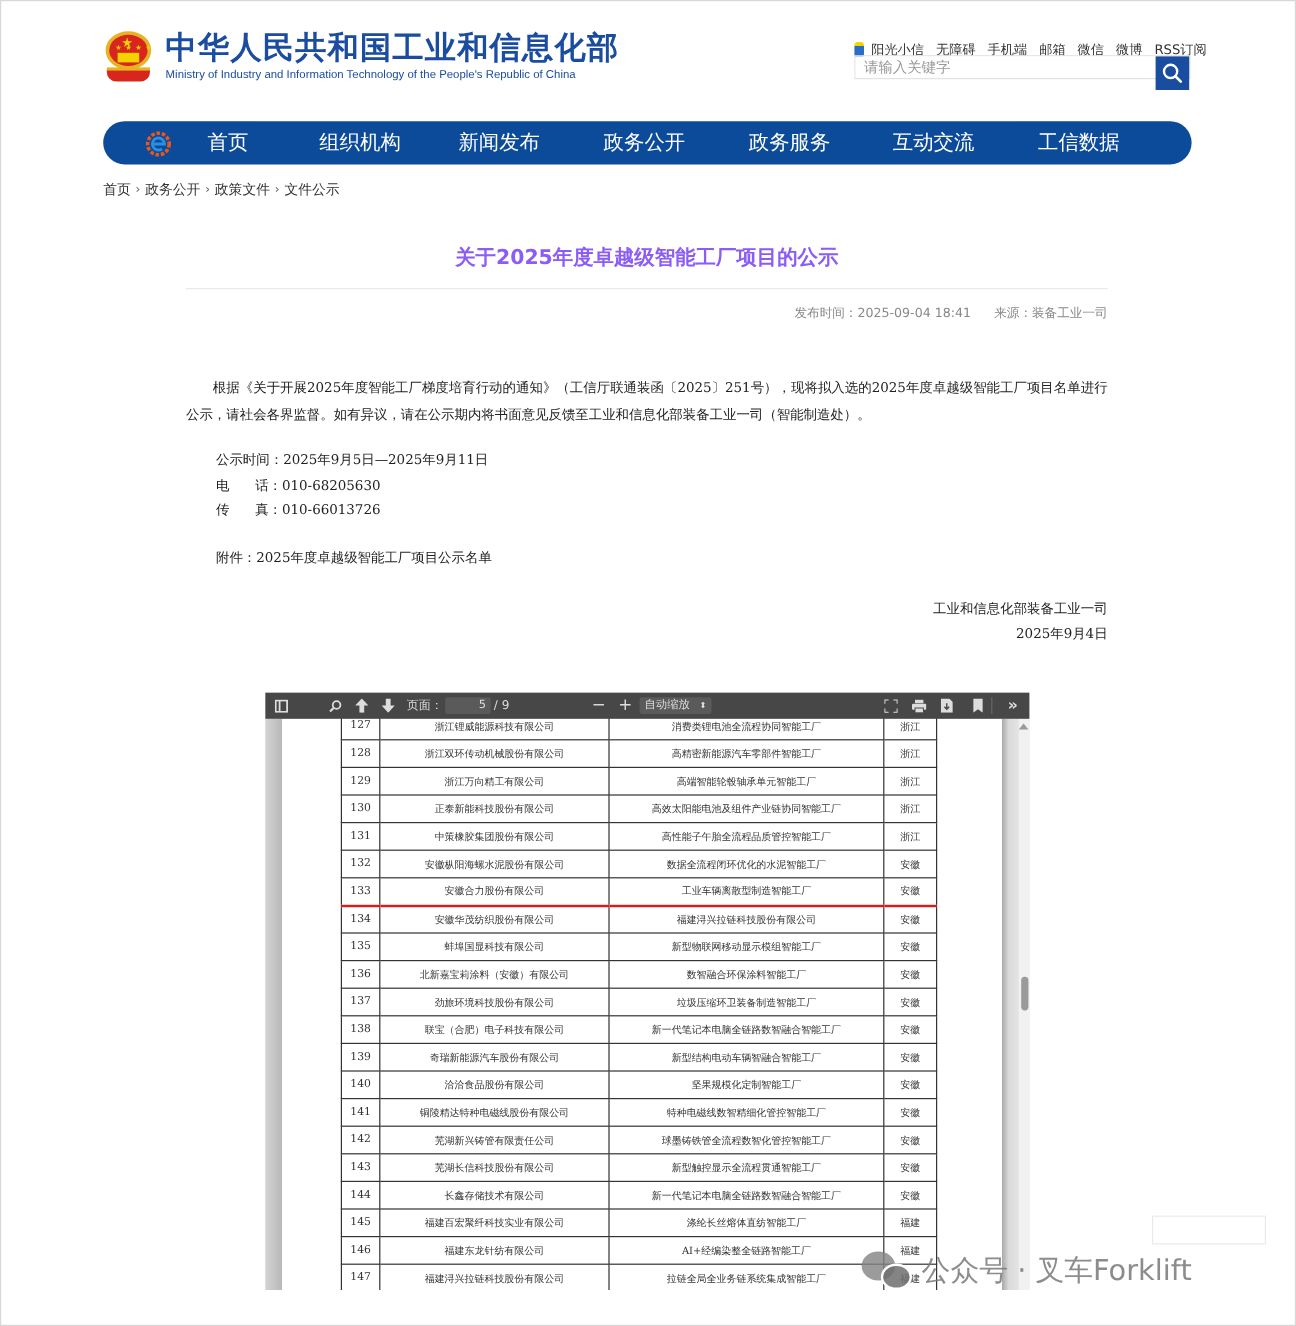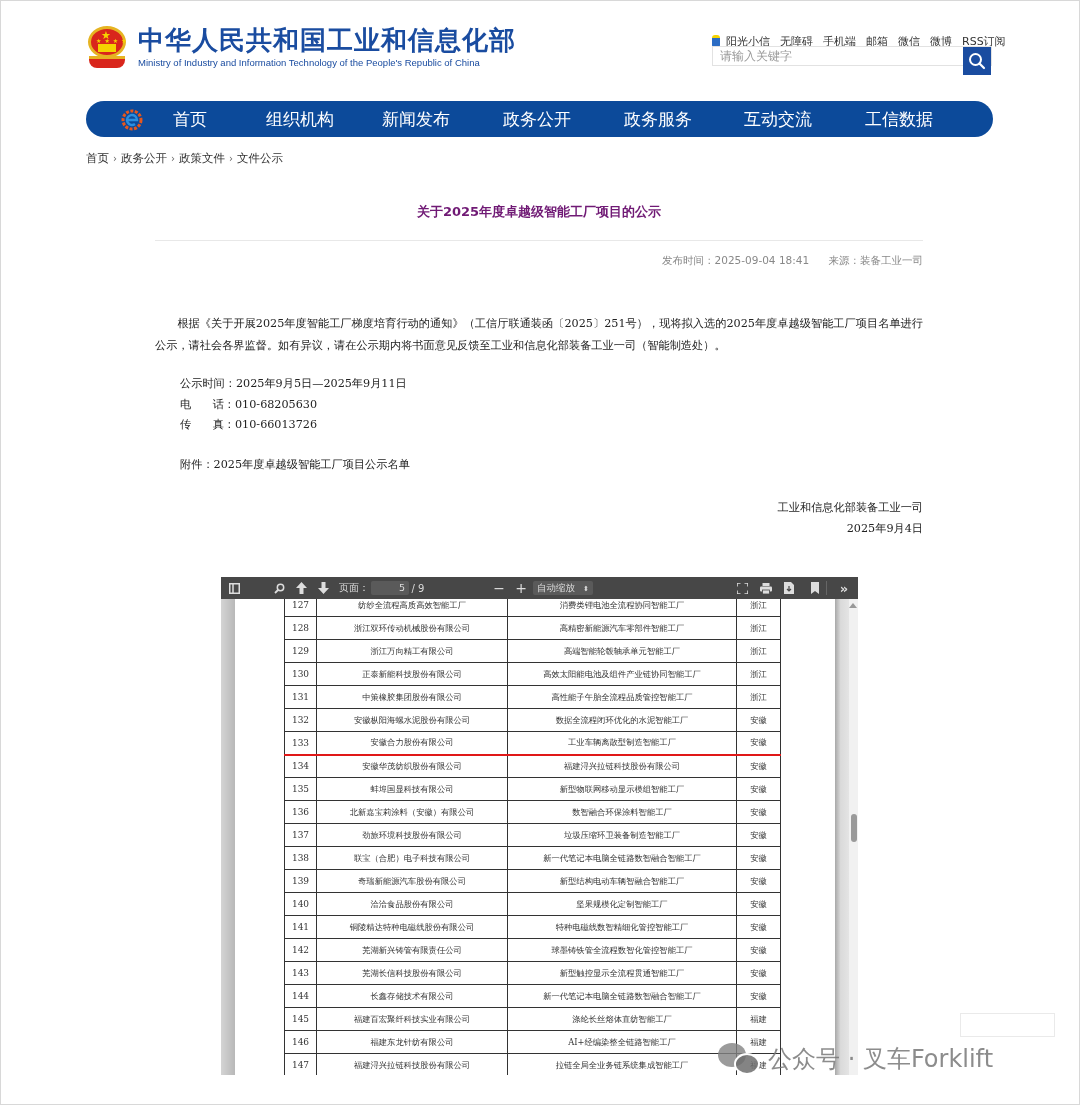--- a/index.html
+++ b/index.html
@@ -31,21 +31,21 @@
 
   
   .nav { position: absolute; left: 86px; top: 101px; width: 907px; height: 36px; background: #0c4a9a; border-radius: 18px; display: flex; align-items: center; }
   .nav .navlogo { position: absolute; left: 35px; top: 8px; width: 22px; height: 22px; }
   .nav .item { position: absolute; top: 0; height: 36px; line-height: 36px; color: #fff; font-size: 17px; white-space: nowrap; }
 
   .crumb { position: absolute; left: 86px; top: 151px; font-size: 11.5px; color: #333; display: flex; align-items: center; }
   .crumb .sep { color: #666; margin: 0 4px; font-size: 10px; }
 
   
-  .title { position: absolute; left: 155px; width: 768px; top: 203px; text-align: center; font-size: 13px; font-weight: bold; color: #701a75; }
+  .title { position: absolute; left: 155px; width: 768px; top: 203px; text-align: center; font-size: 17px; font-weight: bold; color: #8b5cf6; }
   .hr { position: absolute; left: 155px; width: 768px; top: 240px; height: 1px; background: #e8e8e8; }
   .meta { position: absolute; left: 155px; width: 768px; top: 254px; text-align: right; font-size: 10.5px; color: #888; }
   .meta span + span { margin-left: 16px; }
 
   .body { position: absolute; left: 155px; width: 768px; font-family: "DejaVu Serif", "Liberation Serif", serif; font-size: 11.2px; color: #222; }
   .para { top: 313px; line-height: 22px; text-indent: 2em; text-align: justify; }
   .lines { top: 374px; left: 180px; line-height: 20.5px; }
   .lines .row { display: flex; }
   .lines .lab { width: 55px; display: flex; justify-content: space-between; }
   .attach { top: 457px; left: 180px; }
@@ -178,21 +178,21 @@
   <div>工业和信息化部装备工业一司</div>
   <div>2025年9月4日</div>
 </div>
 
 <div class="pdf">
   <div class="pdf-page">
     <table class="list">
       <tbody id="rows">
           <tr>
             <td class="no">127</td>
-            <td class="co">纺纱全流程高质高效智能工厂</td>
+            <td class="co">浙江锂威能源科技有限公司</td>
             <td class="pr">消费类锂电池全流程协同智能工厂</td>
             <td class="prov">浙江</td>
           </tr>
           <tr>
             <td class="no">128</td>
             <td class="co">浙江双环传动机械股份有限公司</td>
             <td class="pr">高精密新能源汽车零部件智能工厂</td>
             <td class="prov">浙江</td>
           </tr>
           <tr>

